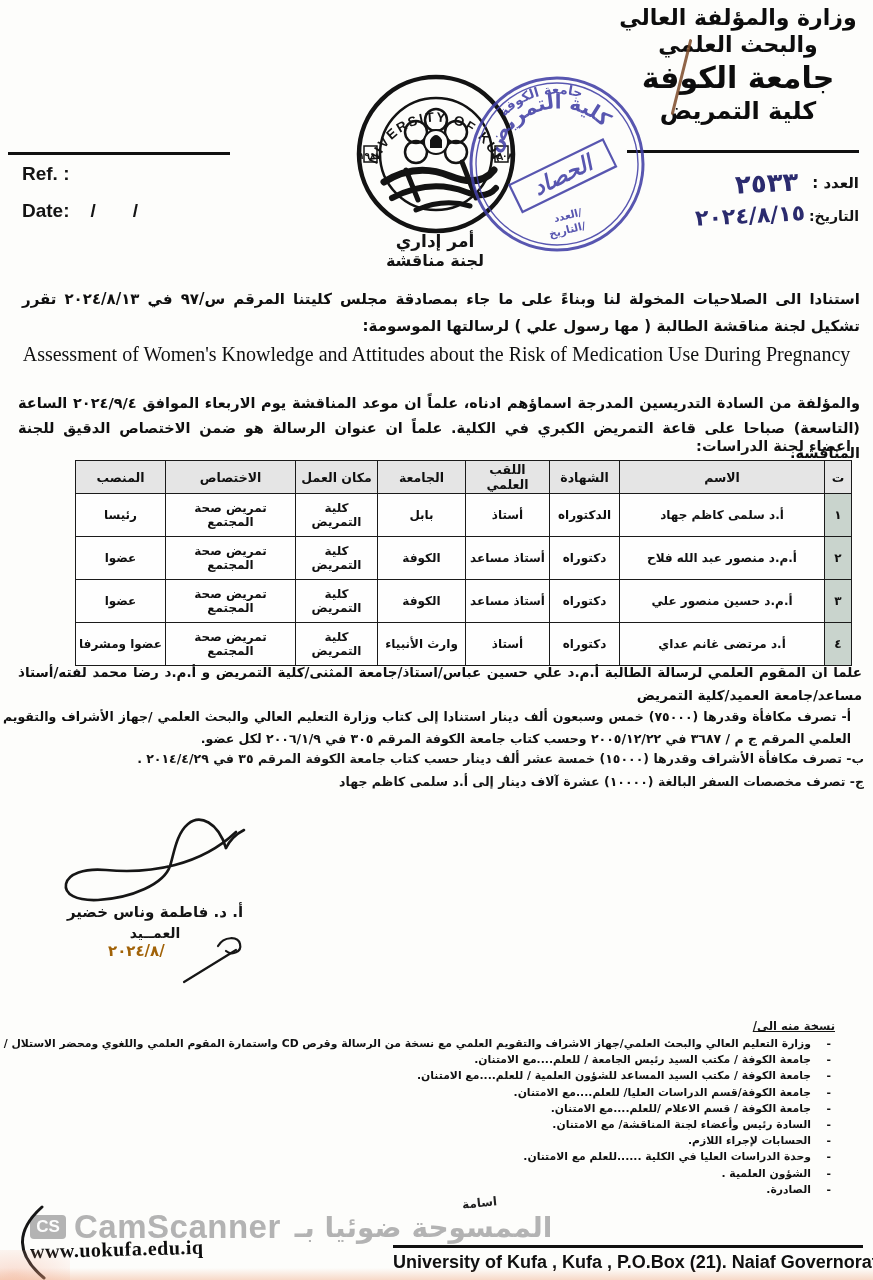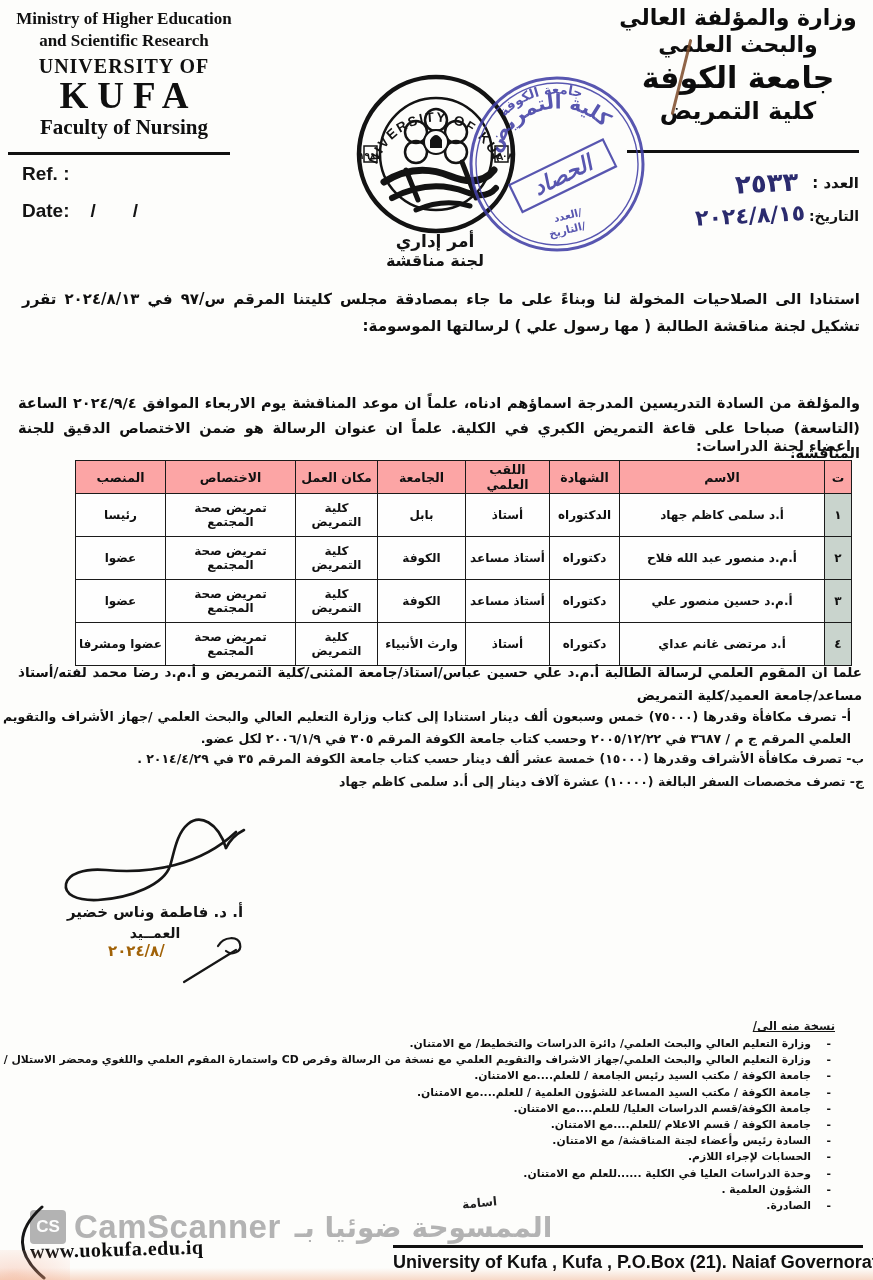--- a/index.html
+++ b/index.html
@@ -53,21 +53,21 @@
     font-family:"Liberation Serif", serif; font-size:20px; line-height:26px; color:#101010; }
   .p2 { left:18px; top:391px; width:842px; font-size:14.5px; line-height:25px; }
   .committee-h { right:22px; top:438px; direction:rtl; font-weight:bold; font-size:14.5px; }
 
   
   .tbl-wrap { left:75px; top:460px; }
   table.committee { border-collapse:collapse; direction:rtl; }
   table.committee th, table.committee td {
     border:1.7px solid #1b1b1b; font-weight:bold; text-align:center;
     vertical-align:middle; font-size:12px; padding:1px 3px; color:#101010; }
-  table.committee th { height:27px; background:#fca5a5; font-size:12.5px; }
+  table.committee th { height:27px; background:#e5e5e5; font-size:12.5px; }
   table.committee td { height:43px; background:#fefefe; }
   table.committee td.tcol { background:#c9d4cd; font-size:12px; }
   .cw0{width:27px;} .cw1{width:205px;} .cw2{width:70px;} .cw3{width:84px;}
   .cw4{width:88px;} .cw5{width:82px;} .cw6{width:130px;} .cw7{width:90px;}
 
   
   .evaluators { left:18px; top:661px; width:844px; font-size:13.5px; line-height:23px; }
   .note-a { left:3px; top:706px; width:848px; font-size:12.5px; line-height:22px; }
   .note-b { left:16px; top:751px; width:848px; font-size:12.5px; direction:rtl; text-align:right; }
   .note-c { left:16px; top:774px; width:848px; font-size:12.5px; direction:rtl; text-align:right; font-weight:bold; }
@@ -80,21 +80,21 @@
   
   .dist-h { right:38px; top:1019px; direction:rtl; font-weight:bold; font-size:11.5px;
     text-decoration:underline; }
   .dist-list { right:38px; top:1036px; width:700px; direction:rtl; list-style:none; }
   .dist-list li { position:relative; padding-right:24px; font-weight:bold; font-size:10.8px;
     line-height:16.2px; white-space:nowrap; color:#101010; }
   .dist-list li::before { content:"-"; position:absolute; right:4px; top:0; font-weight:bold; }
 
   
   .cam { left:30px; top:1208px; display:flex; align-items:center; color:#b3b3b3; }
-  .cs-badge { width:36px; height:34px; background:#b3b3b3; color:#fcfcfc; border-radius:4px;
+  .cs-badge { width:36px; height:24px; background:#b3b3b3; color:#fcfcfc; border-radius:4px;
     display:flex; align-items:center; justify-content:center;
     font-family:"Liberation Sans", sans-serif; font-weight:bold; font-size:17px; }
   .cam-en { font-family:"Liberation Sans", sans-serif; font-size:33px; font-weight:bold;
     letter-spacing:.5px; margin-left:8px; }
   .cam-ar { font-size:28px; font-weight:bold; margin-left:14px; white-space:nowrap; }
   .osama { left:462px; top:1196px; font-size:12px; font-weight:bold; color:#222;
     transform:rotate(-6deg); }
   .site-url { left:30px; top:1238px; font-family:"Liberation Serif", serif; font-weight:bold;
     font-size:20px; color:#0d0d0d; transform:rotate(-1.5deg); letter-spacing:.5px; }
   .addr-rule { left:393px; top:1245px; width:470px; height:3px; background:#111; }
@@ -104,27 +104,20 @@
   .bottom-tint { left:0; top:1268px; width:873px; height:12px;
     background:linear-gradient(to bottom, rgba(240,170,130,0), rgba(236,150,105,0.35)); }
   .corner-blush { left:0px; top:1250px; width:70px; height:30px;
     background:radial-gradient(ellipse at 20% 80%, rgba(242,160,130,0.35), rgba(242,160,130,0)); }
 </style>
 </head>
 <body>
 
 <div id="page">
 
-  <div class="abs hdr-en">
-    <div class="en-min">Ministry of Higher Education</div>
-    <div class="en-min">and Scientific Research</div>
-    <div class="en-univ">UNIVERSITY OF</div>
-    <div class="en-kufa">KUFA</div>
-    <div class="en-fac">Faculty of Nursing</div>
-  </div>
   <div class="abs hdr-rule"></div>
   <div class="abs ref-line">Ref. :</div>
   <div class="abs date-line">Date:    /       /</div>
 
   <div class="abs hdr-ar">
     <div class="ar-min">وزارة والمؤلفة العالي</div>
     <div class="ar-min">والبحث العلمي</div>
     <div class="ar-univ">جامعة الكوفة</div>
     <div class="ar-fac">كلية التمريض</div>
   </div>
@@ -194,20 +187,21 @@
       <text x="-6" y="70" font-size="10.5" font-weight="bold" fill="#4240a6" stroke="none" text-anchor="middle">التاريخ/</text>
     </g>
   </svg>
 
   <div class="abs order-title">
     <div class="t1">أمر إداري</div>
     <div class="t2">لجنة مناقشة</div>
   </div>
 
   <div class="abs para p1">استنادا الى الصلاحيات المخولة لنا وبناءً على ما جاء بمصادقة مجلس كليتنا المرقم س/٩٧ في ٢٠٢٤/٨/١٣ تقرر تشكيل لجنة مناقشة الطالبة ( مها رسول علي ) لرسالتها الموسومة:</div>
+  <div class="abs thesis">Assessment of Women's Knowledge and Attitudes about the Risk of Medication Use During Pregnancy</div>
   <div class="abs para p2">والمؤلفة من السادة التدريسين المدرجة اسماؤهم ادناه، علماً ان موعد المناقشة يوم الاربعاء الموافق ٢٠٢٤/٩/٤ الساعة (التاسعة) صباحا على قاعة التمريض الكبري في الكلية. علماً ان عنوان الرسالة هو ضمن الاختصاص الدقيق للجنة المناقشة.</div>
   <div class="abs committee-h">اعضاء لجنة الدراسات:</div>
 
   <div class="abs tbl-wrap">
     <table class="committee">
       <thead>
         <tr>
           <th class="cw0">ت</th>
           <th class="cw1">الاسم</th>
           <th class="cw2">الشهادة</th>
@@ -279,21 +273,20 @@
   <div class="abs sig-date">٢٠٢٤/٨/</div>
   <svg class="abs" style="left:178px; top:932px;" width="90" height="55" viewBox="0 0 90 55">
     <g stroke="#161616" stroke-width="2.2" fill="none" stroke-linecap="round">
       <path d="M 40,14 C 46,4 60,4 62,12 C 64,20 54,24 48,19"></path>
       <path d="M 58,18 L 6,50"></path>
     </g>
   </svg>
 
   <div class="abs dist-h">نسخة منه الى/</div>
   <ul class="abs dist-list">
-    <li>وزارة التعليم العالي والبحث العلمي/ دائرة الدراسات والتخطيط/ مع الامتنان.</li>
     <li>وزارة التعليم العالي والبحث العلمي/جهاز الاشراف والتقويم العلمي مع نسخة من الرسالة وقرص CD واستمارة المقوم العلمي واللغوي ومحضر الاستلال / مع الامتنان.</li>
     <li>جامعة الكوفة / مكتب السيد رئيس الجامعة / للعلم....مع الامتنان.</li>
     <li>جامعة الكوفة / مكتب السيد المساعد للشؤون العلمية / للعلم....مع الامتنان.</li>
     <li>جامعة الكوفة/قسم الدراسات العليا/ للعلم....مع الامتنان.</li>
     <li>جامعة الكوفة / قسم الاعلام /للعلم....مع الامتنان.</li>
     <li>السادة رئيس وأعضاء لجنة المناقشة/ مع الامتنان.</li>
     <li>الحسابات  لإجراء اللازم.</li>
     <li>وحدة الدراسات العليا في الكلية ......للعلم مع الامتنان.</li>
     <li>الشؤون العلمية .</li>
     <li>الصادرة.</li>

